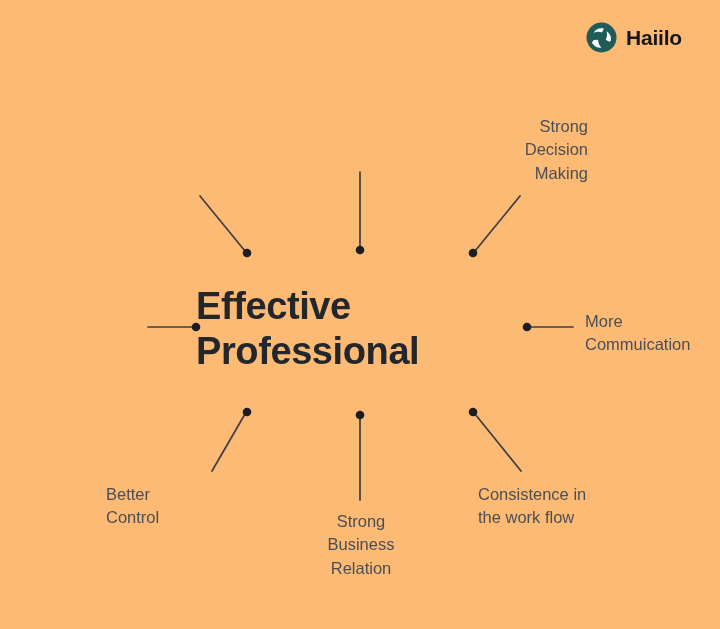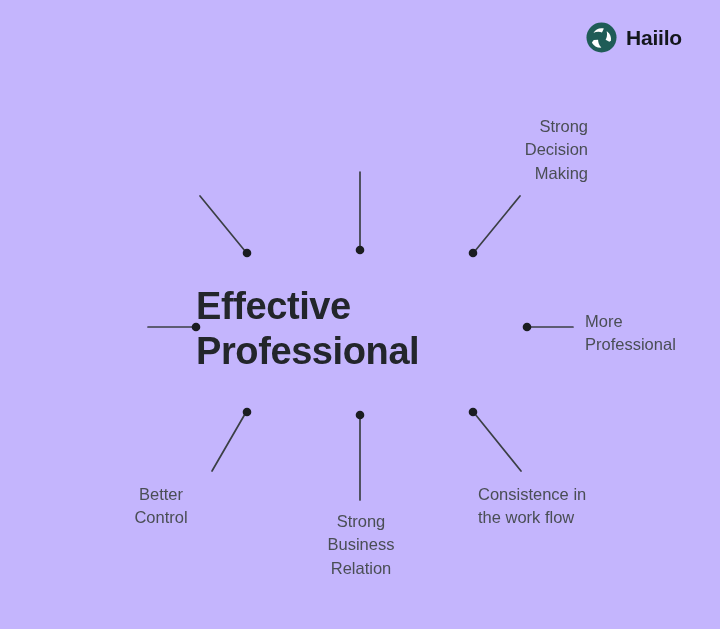--- a/index.html
+++ b/index.html
@@ -10,21 +10,21 @@
     width: 720px;
     height: 629px;
     background: #ffffff;
     font-family: "Liberation Sans", sans-serif;
     overflow: hidden;
   }
   #canvas {
     position: relative;
     width: 720px;
     height: 629px;
-    background: #c4b5fd;
+    background: #fdba74;
   }
   
   #logo {
     position: absolute;
     left: 586px;
     top: 22px;
     display: flex;
     align-items: center;
     gap: 9px;
   }
@@ -93,21 +93,21 @@
   #label-more-productivity {
     left: 585px;
     top: 310px;
     width: 125px;
     text-align: left;
   }
   #label-better-control {
     left: 106px;
     top: 483px;
     width: 110px;
-    text-align: center;
+    text-align: left;
   }
   #label-strong-business {
     left: 305px;
     top: 510px;
     width: 112px;
     text-align: center;
   }
   #label-consistence {
     left: 478px;
     top: 483px;
@@ -168,21 +168,21 @@
   </div>
 
 
 
   <div class="node-label" id="label-strong-decision">Strong
 Decision
 Making</div>
 
 
   <div class="node-label" id="label-more-productivity">More
-Professional</div>
+Commuication</div>
 
   <div class="node-label" id="label-better-control">Better
 Control</div>
 
   <div class="node-label" id="label-strong-business">Strong
 Business
 Relation</div>
 
   <div class="node-label" id="label-consistence">Consistence in
 the work flow</div>

